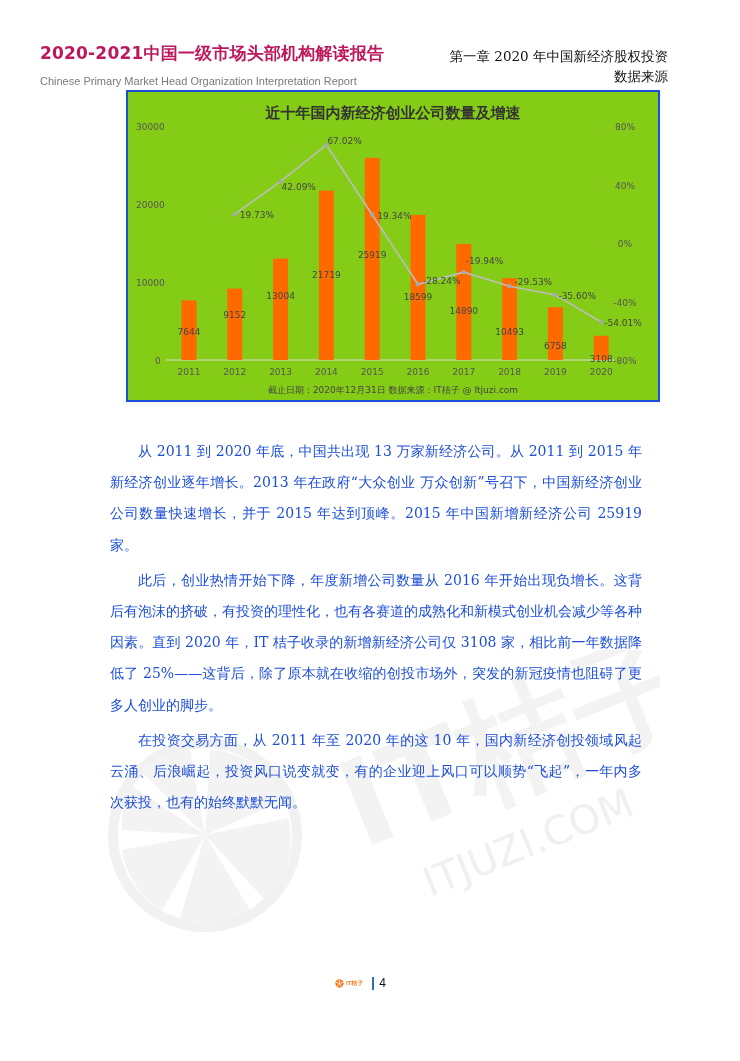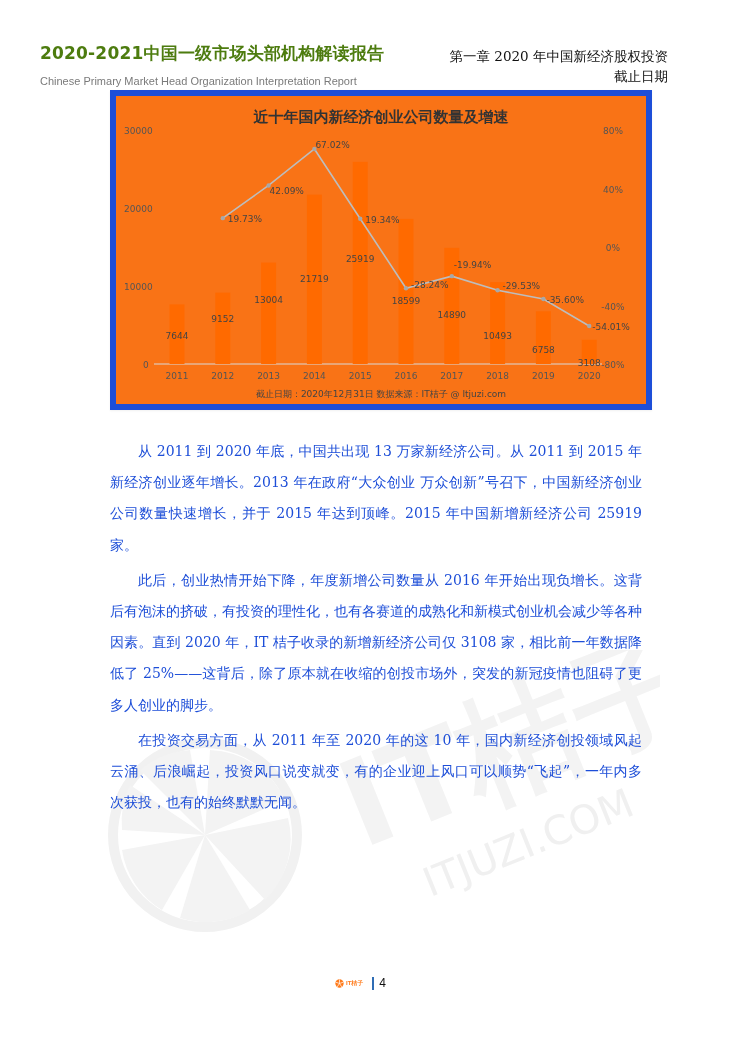--- a/index.html
+++ b/index.html
@@ -1,40 +1,40 @@
 <!DOCTYPE html>
 <html><head>
 <meta charset="utf-8">
 <style>
   html, body { margin:0; padding:0; background:#ffffff; }
   body { width:740px; height:1061px; position:relative; overflow:hidden; font-family:"DejaVu Serif", serif; color:#222; }
   .hdr-left { position:absolute; left:40px; top:42px; }
-  .hdr-title { font-family:"DejaVu Sans", sans-serif; font-size:17px; color:#4d7c0f; font-weight:bold; letter-spacing:0.2px; white-space:nowrap; }
+  .hdr-title { font-family:"DejaVu Sans", sans-serif; font-size:17px; color:#be185d; font-weight:bold; letter-spacing:0.2px; white-space:nowrap; }
   .hdr-sub { font-family:"Liberation Sans", sans-serif; font-size:11px; color:#7a7a7a; margin-top:10px; white-space:nowrap; }
   .hdr-right { position:absolute; right:72px; top:46px; text-align:right; font-size:13.5px; line-height:20px; color:#111; font-family:"DejaVu Serif", serif;margin-left:16px; }
-  .chart-box { position:absolute; left:110px; top:90px; width:530px; height:308px; border:6px solid #1d4ed8; box-shadow:0 1px 2px rgba(0,0,0,0.06); background:#f97316; }
+  .chart-box { position:absolute; left:126px; top:90px; width:530px; height:308px; border:2px solid #1d4ed8; box-shadow:0 1px 2px rgba(0,0,0,0.06); background:#84cc16; }
   .chart-box svg { position:absolute; left:0; top:0; }
   .body-text { position:absolute; left:110px; top:436px; width:532px; font-size:14px; line-height:31.2px; text-align:justify; font-family:"DejaVu Serif", serif; color:#1d4ed8; }
   .body-text p { margin:0 0 4px 0; text-indent:28px; }
   .watermark { position:absolute; left:100px; top:650px; width:560px; height:330px; pointer-events:none; }
   .footer { position:absolute; left:335px; top:976px; display:flex; align-items:center; gap:5px; }
   .footer-logo { display:flex; align-items:center; gap:2px; font-family:"Liberation Sans", sans-serif; font-size:6px; color:#ff7a1a; font-weight:bold; }
   .footer-bar { width:2px; height:13px; background:#2f6db5; margin-left:4px; }
   .footer-num { font-family:"Liberation Sans", sans-serif; font-size:12px; color:#111; }
 </style>
 </head>
 <body>
 
 <div class="hdr-left">
   <div class="hdr-title">2020-2021中国一级市场头部机构解读报告</div>
   <div class="hdr-sub">Chinese Primary Market Head Organization Interpretation Report</div>
 </div>
 <div class="hdr-right">
   <div>第一章  2020 年中国新经济股权投资</div>
-  <div>截止日期</div>
+  <div>数据来源</div>
 </div>
 
 <div class="chart-box">
   <svg id="chart-svg" width="530" height="308" viewBox="0 0 530 308">
       <text x="265" y="26" text-anchor="middle" font-family="DejaVu Sans, sans-serif" font-size="15" font-weight="bold" fill="#333">近十年国内新经济创业公司数量及增速</text>
       <text x="8" y="38" font-family="DejaVu Sans, sans-serif" font-size="9" fill="#555">30000</text>
       <text x="8" y="116" font-family="DejaVu Sans, sans-serif" font-size="9" fill="#555">20000</text>
       <text x="8" y="194" font-family="DejaVu Sans, sans-serif" font-size="9" fill="#555">10000</text>
       <text x="27" y="272" font-family="DejaVu Sans, sans-serif" font-size="9" fill="#555">0</text>
       <text x="497" y="38" text-anchor="middle" font-family="DejaVu Sans, sans-serif" font-size="9" fill="#555">80%</text>

